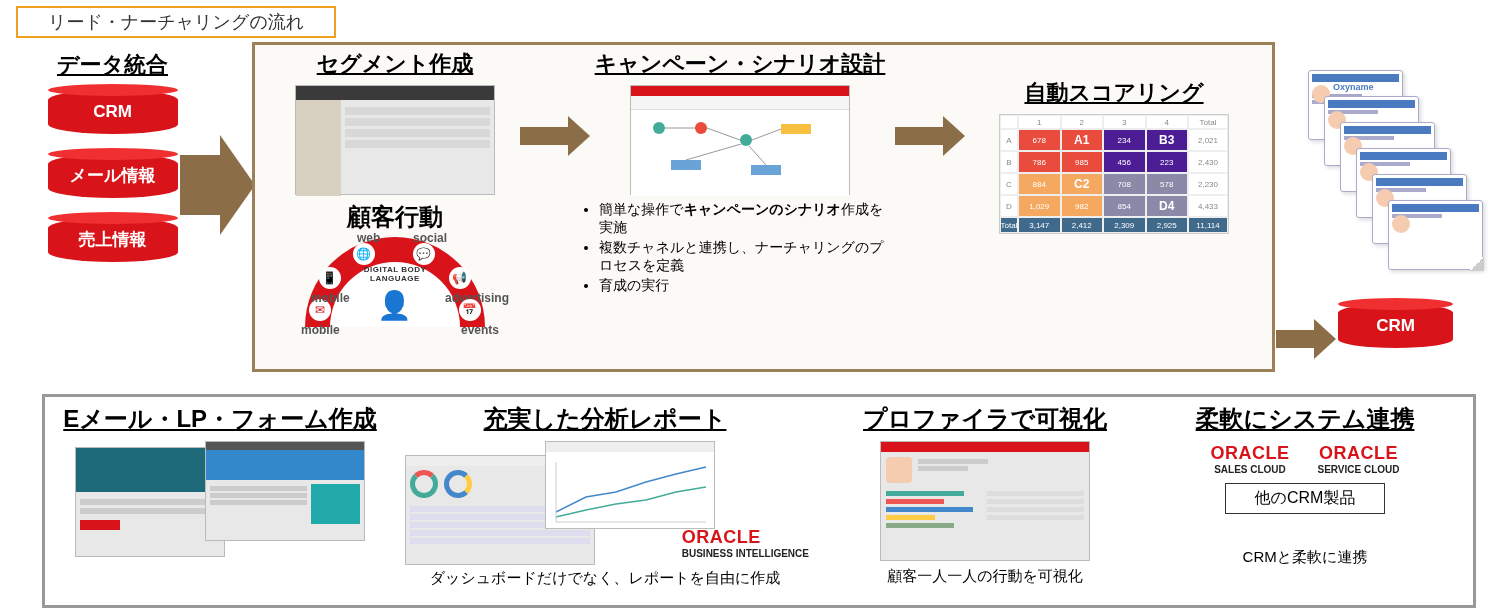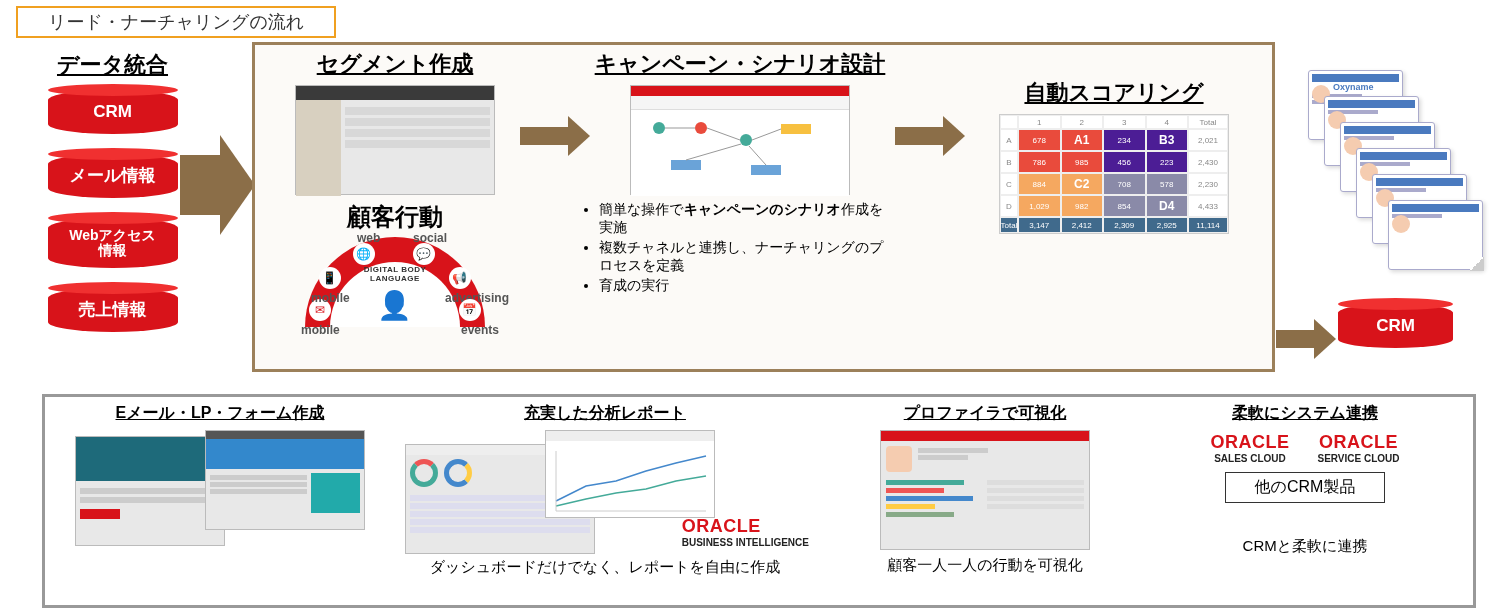--- a/index.html
+++ b/index.html
@@ -226,21 +226,21 @@
     left: 42px; top: 394px;
     width: 1434px; height: 214px;
     border: 3px solid #999;
     background: #fff;
   }
   .bcol {
     position: absolute;
     top: 6px;
     text-align: center;
   }
-  .bcol .heading { font-size: 16px; }
+  .bcol .heading { font-size: 24px; }
   .bcaption { font-size: 15px; margin-top: 4px; }
   .oracle-logo {
     color: #d8131a; font-weight: bold; font-size: 18px;
     letter-spacing: 0.5px;
   }
   .oracle-sub { font-size: 10px; font-weight: bold; color: #222; }
   .other-crm {
     border: 1px solid #333; display: inline-block;
     padding: 4px 29px; font-size: 16px; margin-top: 8px;
   }
@@ -249,22 +249,20 @@
 </head>
 <body>
 
 <div class="title-tab">リード・ナーチャリングの流れ</div>
 
 <div class="data-col">
   <div class="heading">データ統合</div>
   <div style="height:10px"></div>
   <div class="cyl">CRM</div>
   <div class="cyl">メール情報</div>
-  <div class="cyl cyl2 small" style="white-space:pre-line">Webアクセス
-情報</div>
   <div class="cyl">売上情報</div>
 </div>
 
 <div class="big-arrow">
   <div class="big-arrow-body"></div>
   <div class="big-arrow-head"></div>
 </div>
 
 <div class="main-box">
 

